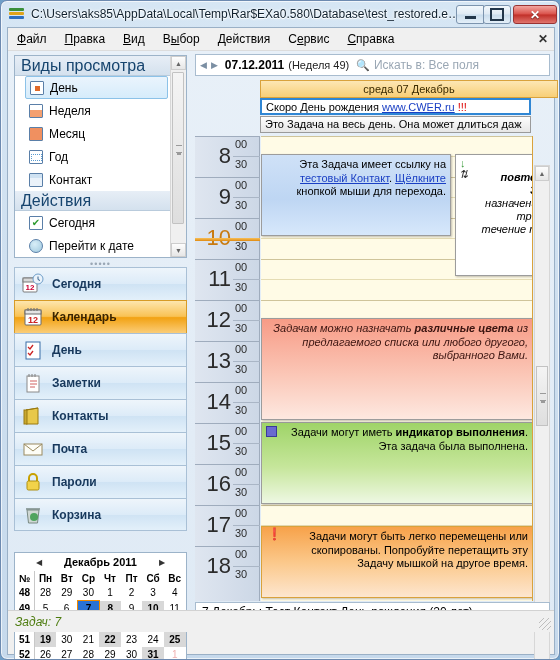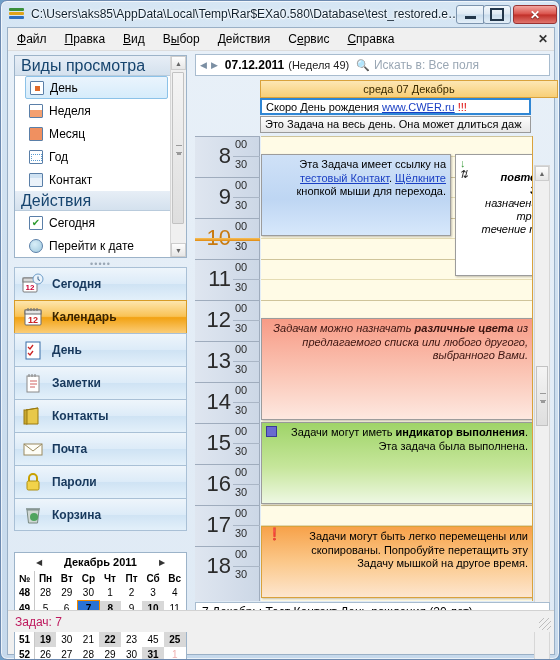--- a/index.html
+++ b/index.html
@@ -298,21 +298,21 @@
   
   #infobar{
     position:absolute;left:2px;top:551px;width:355px;height:21px;
     background:#fff;border:1px solid #a8bccf;box-sizing:border-box;
     font-size:12px;line-height:19px;padding-left:6px;color:#000;white-space:nowrap;
   }
   
   #statusbar{
     position:absolute;left:0;bottom:0;width:546px;height:22px;
     background:#f0f0f0;border-top:1px solid #d2d2d2;
-    font-size:12px;line-height:22px;padding-left:7px;box-sizing:border-box;color:#be185d;
+    font-size:12px;line-height:22px;padding-left:7px;box-sizing:border-box;color:#4d7c0f;font-style:italic;
   }
   #grip{
     position:absolute;right:3px;bottom:2px;width:12px;height:12px;
     background:
       linear-gradient(135deg,transparent 45%,#b0b0b0 45%,#b0b0b0 55%,transparent 55%) 0 0/5px 5px;
     opacity:.8;
   }
 </style>
 </head>
 <body>
@@ -538,21 +538,21 @@
                   <td class="sat hl">17</td>
                   <td class="sun">18</td>
                 </tr>
                 <tr>
                   <td class="wk">51</td>
                   <td class="hl">19</td>
                   <td class="">30</td>
                   <td class="">21</td>
                   <td class="hl">22</td>
                   <td class="">23</td>
-                  <td class="sat">45</td>
+                  <td class="sat">24</td>
                   <td class="sun hl">25</td>
                 </tr>
                 <tr>
                   <td class="wk">52</td>
                   <td class="">26</td>
                   <td class="">27</td>
                   <td class="">28</td>
                   <td class="">29</td>
                   <td class="">30</td>
                   <td class="sat hl">31</td>

